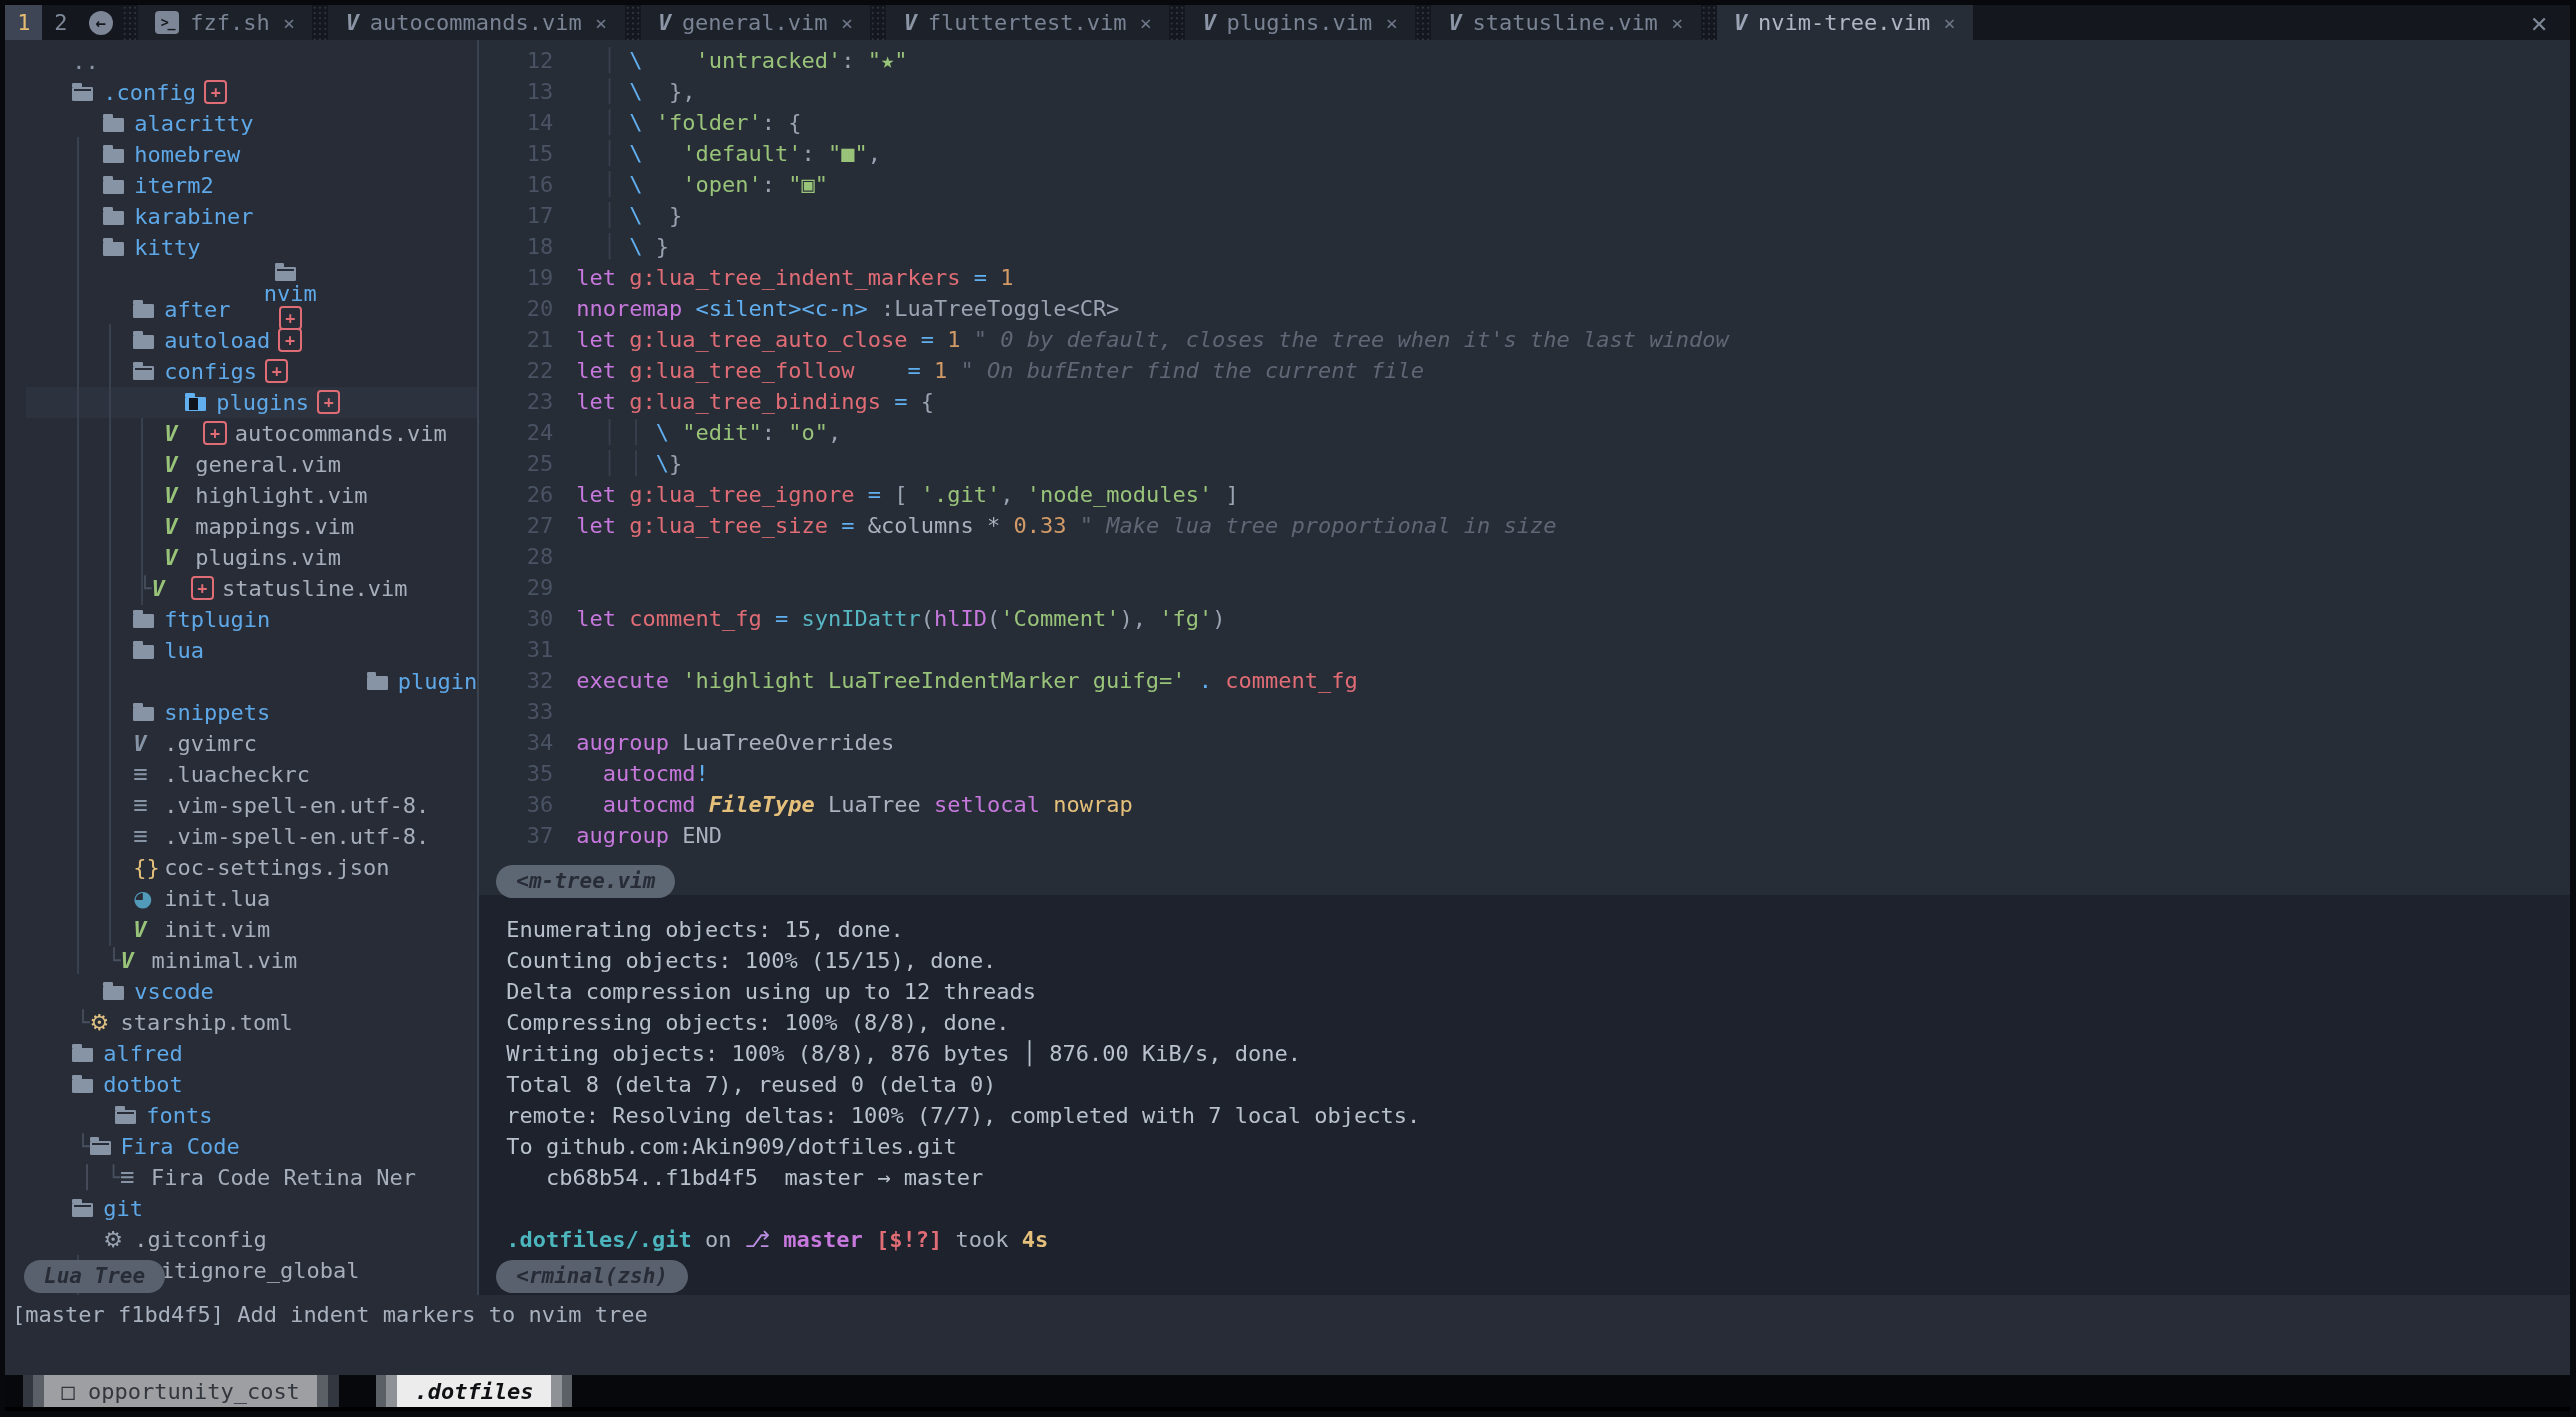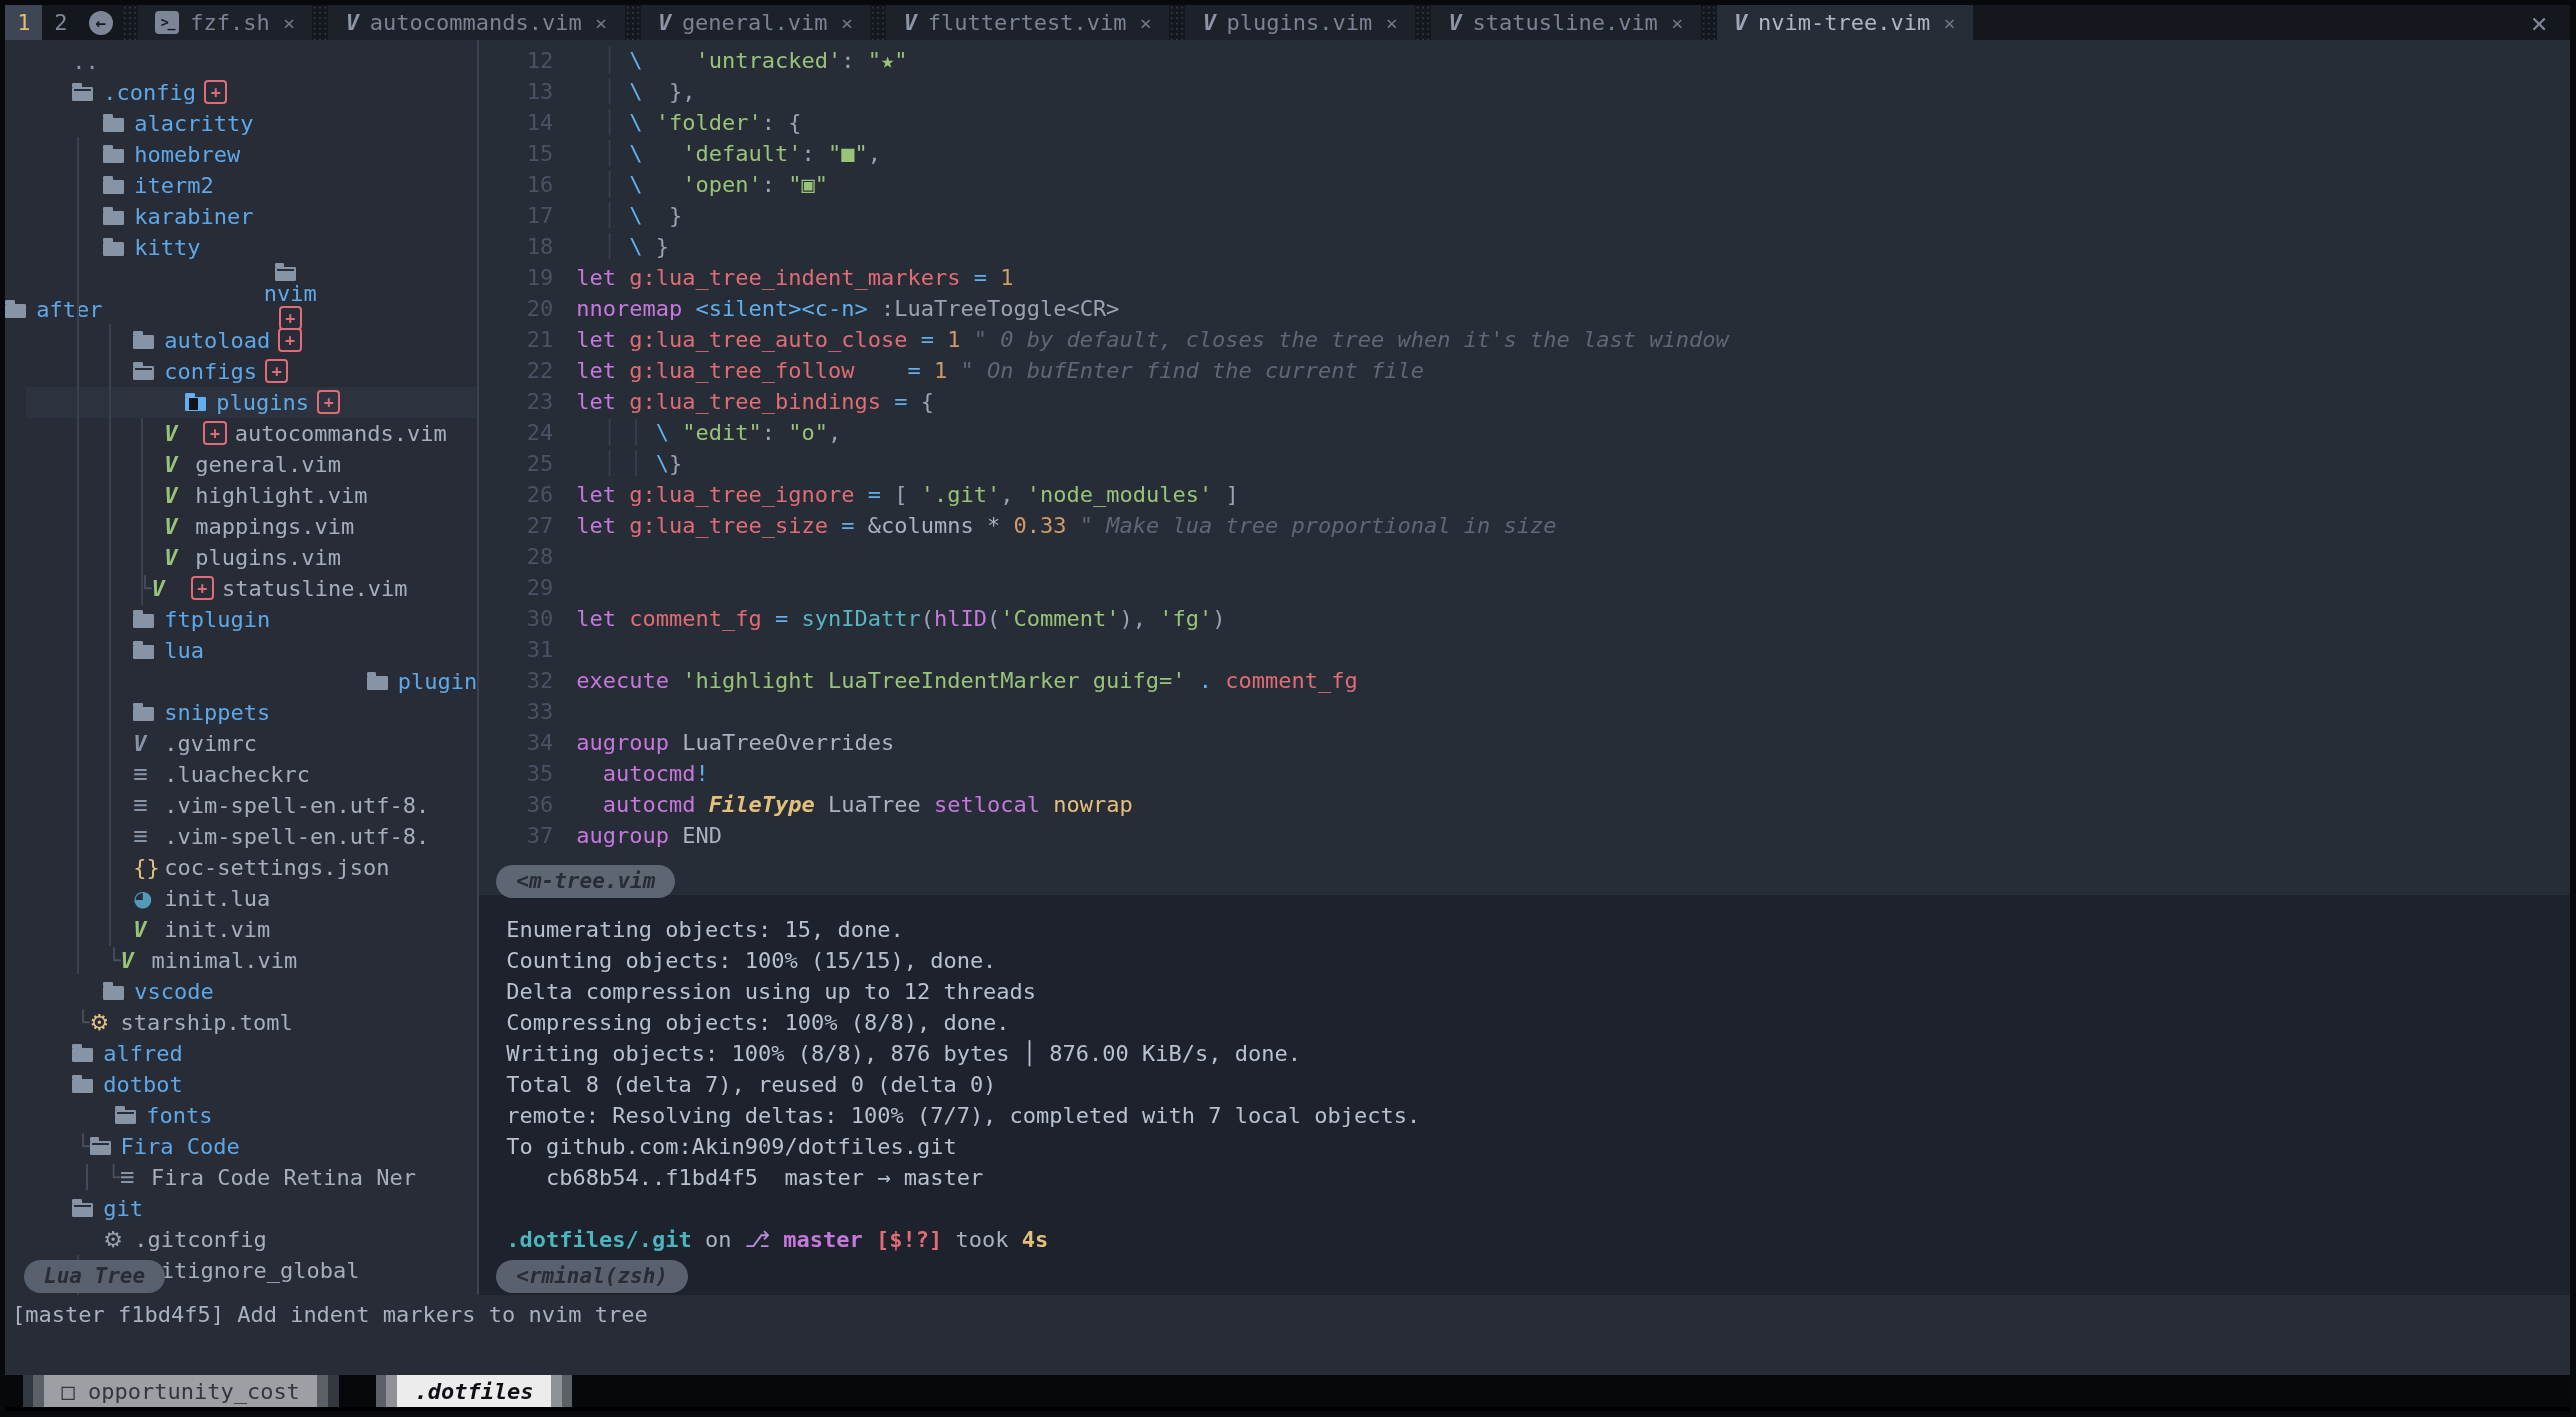--- a/index.html
+++ b/index.html
@@ -200,21 +200,21 @@
             </span>
             <span class="tname-dir">kitty</span>
           </div>
           <div class="trow" style="padding-left: 98px; flex-direction: column;">
             <span class="ticon">
               <span class="fold open"></span>
             </span>
             <span class="tname-dir">nvim</span>
             <span class="badge">+</span>
           </div>
-          <div class="trow" style="">
+          <div class="trow" style="padding-left: 128px;">
             <span class="ticon">
               <span class="fold"></span>
             </span>
             <span class="tname-dir">after</span>
           </div>
           <div class="trow" style="padding-left: 128px;">
             <span class="ticon">
               <span class="fold"></span>
             </span>
             <span class="tname-dir">autoload</span>

